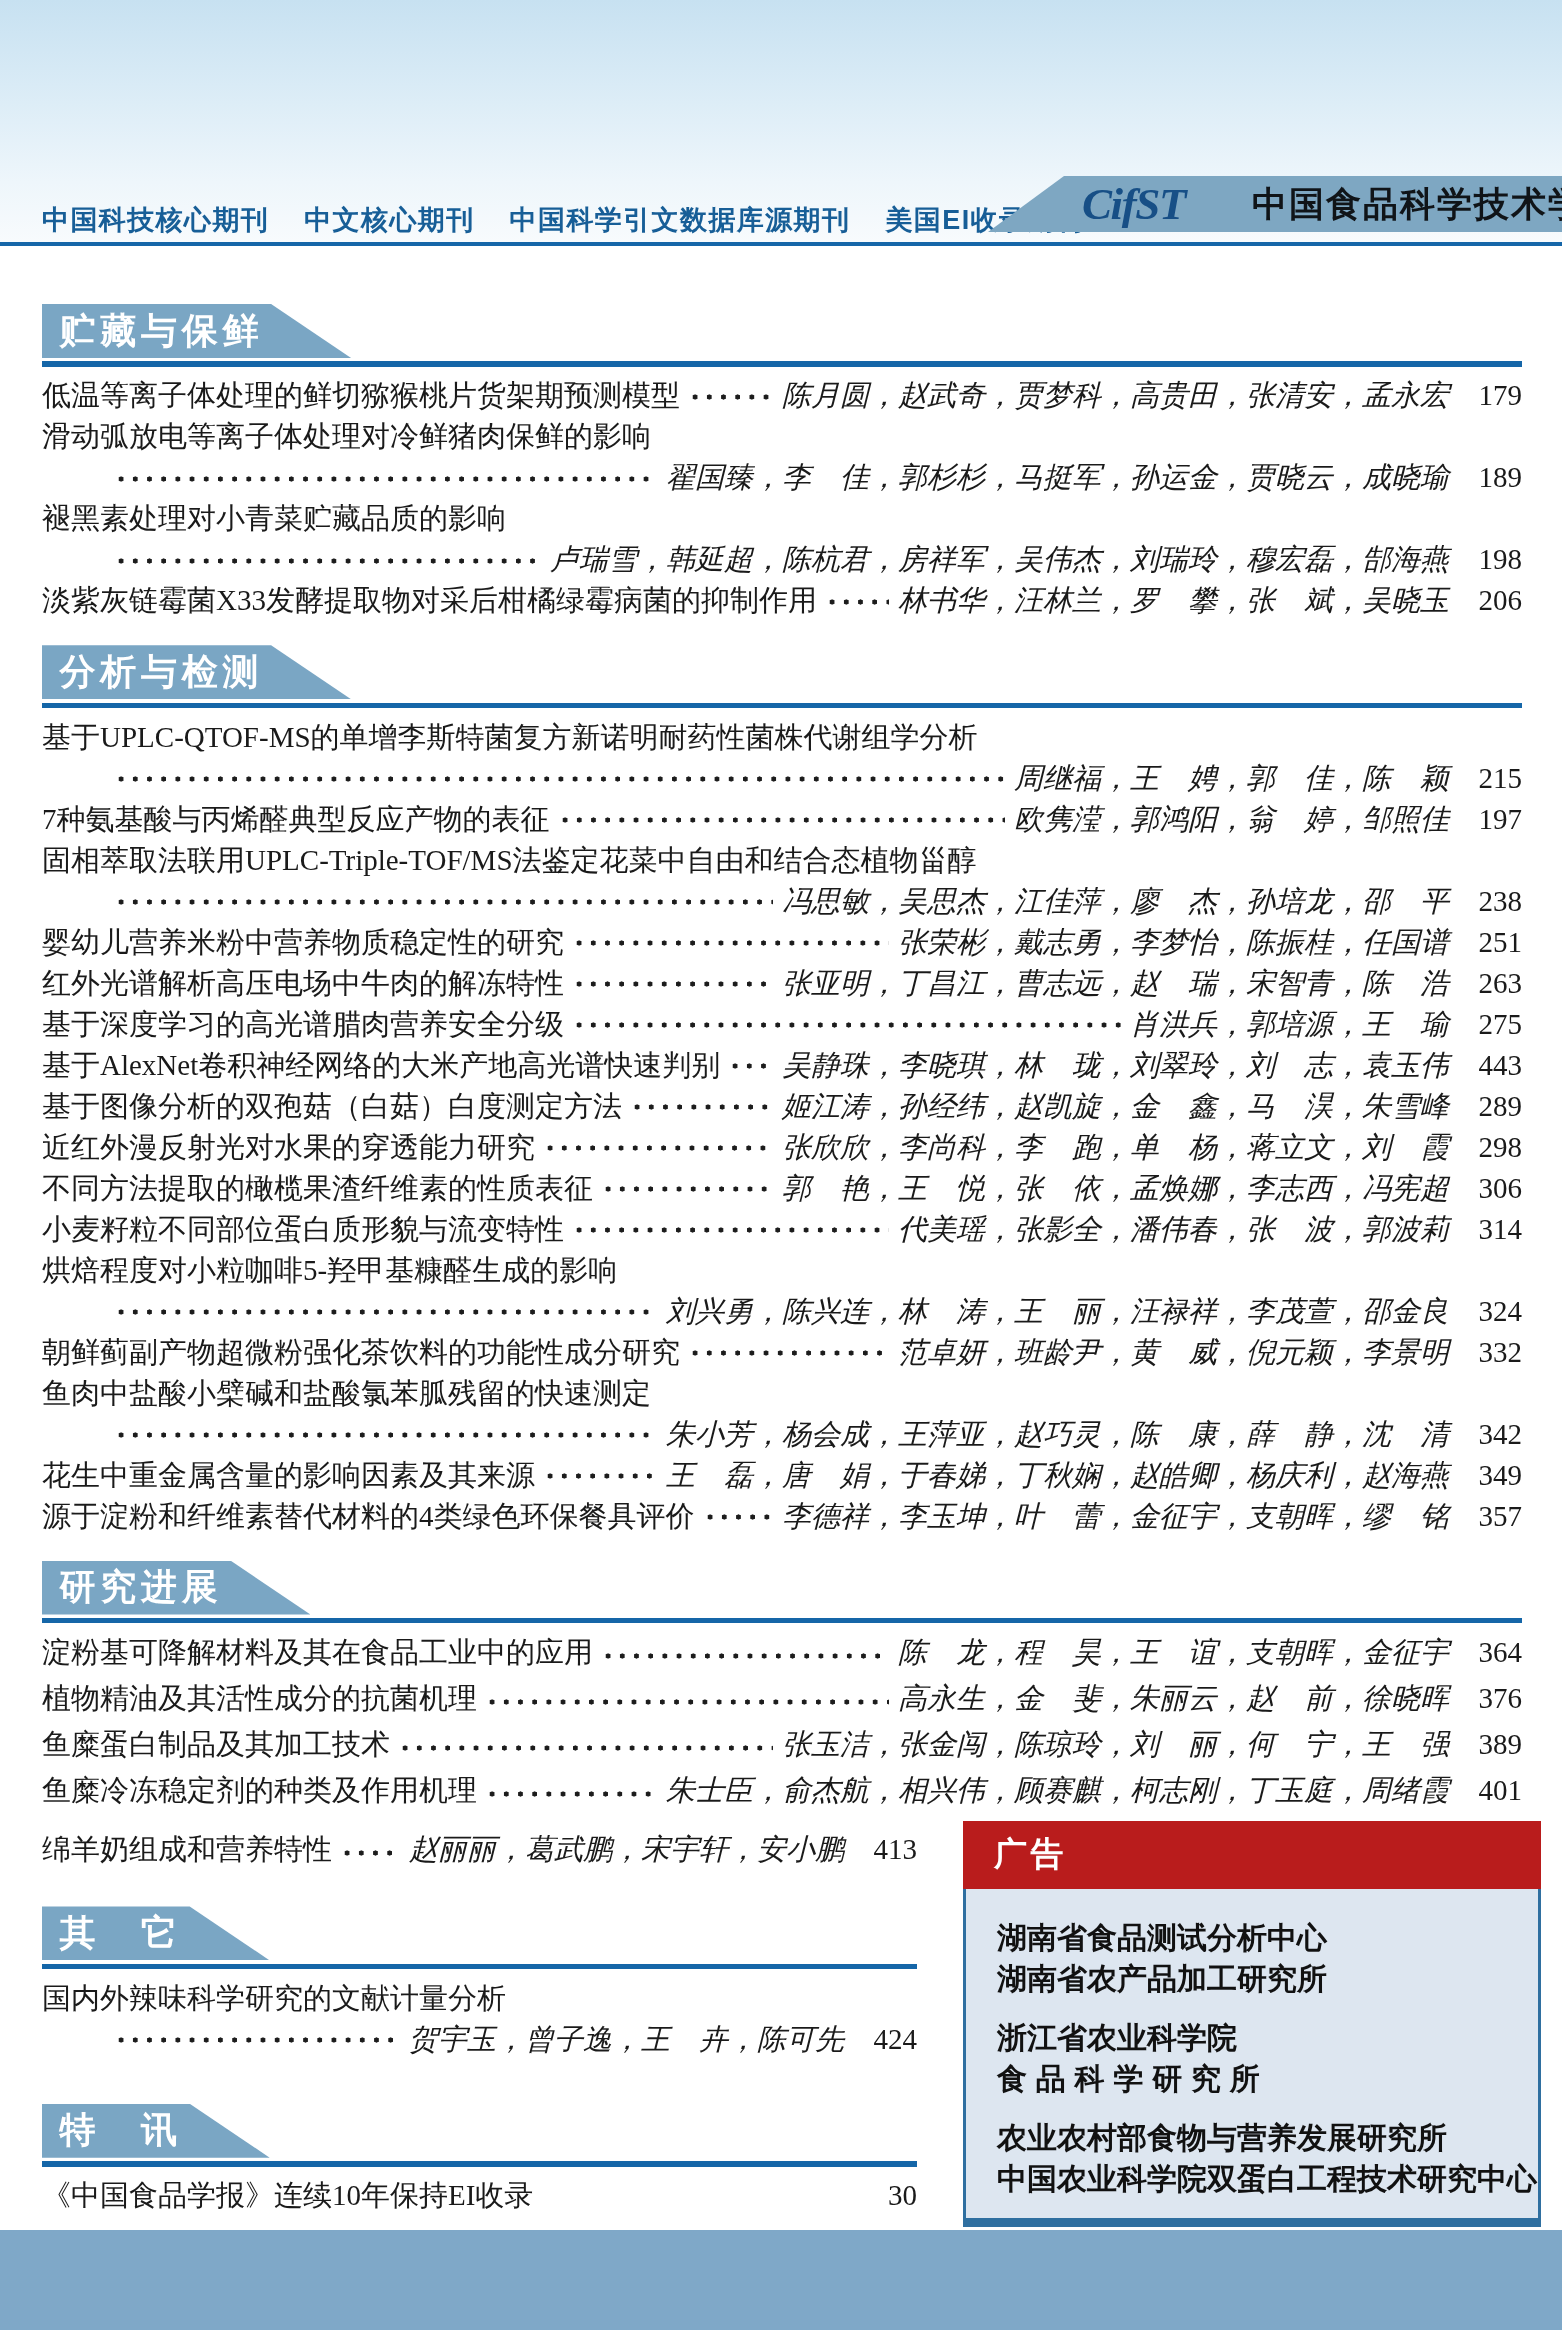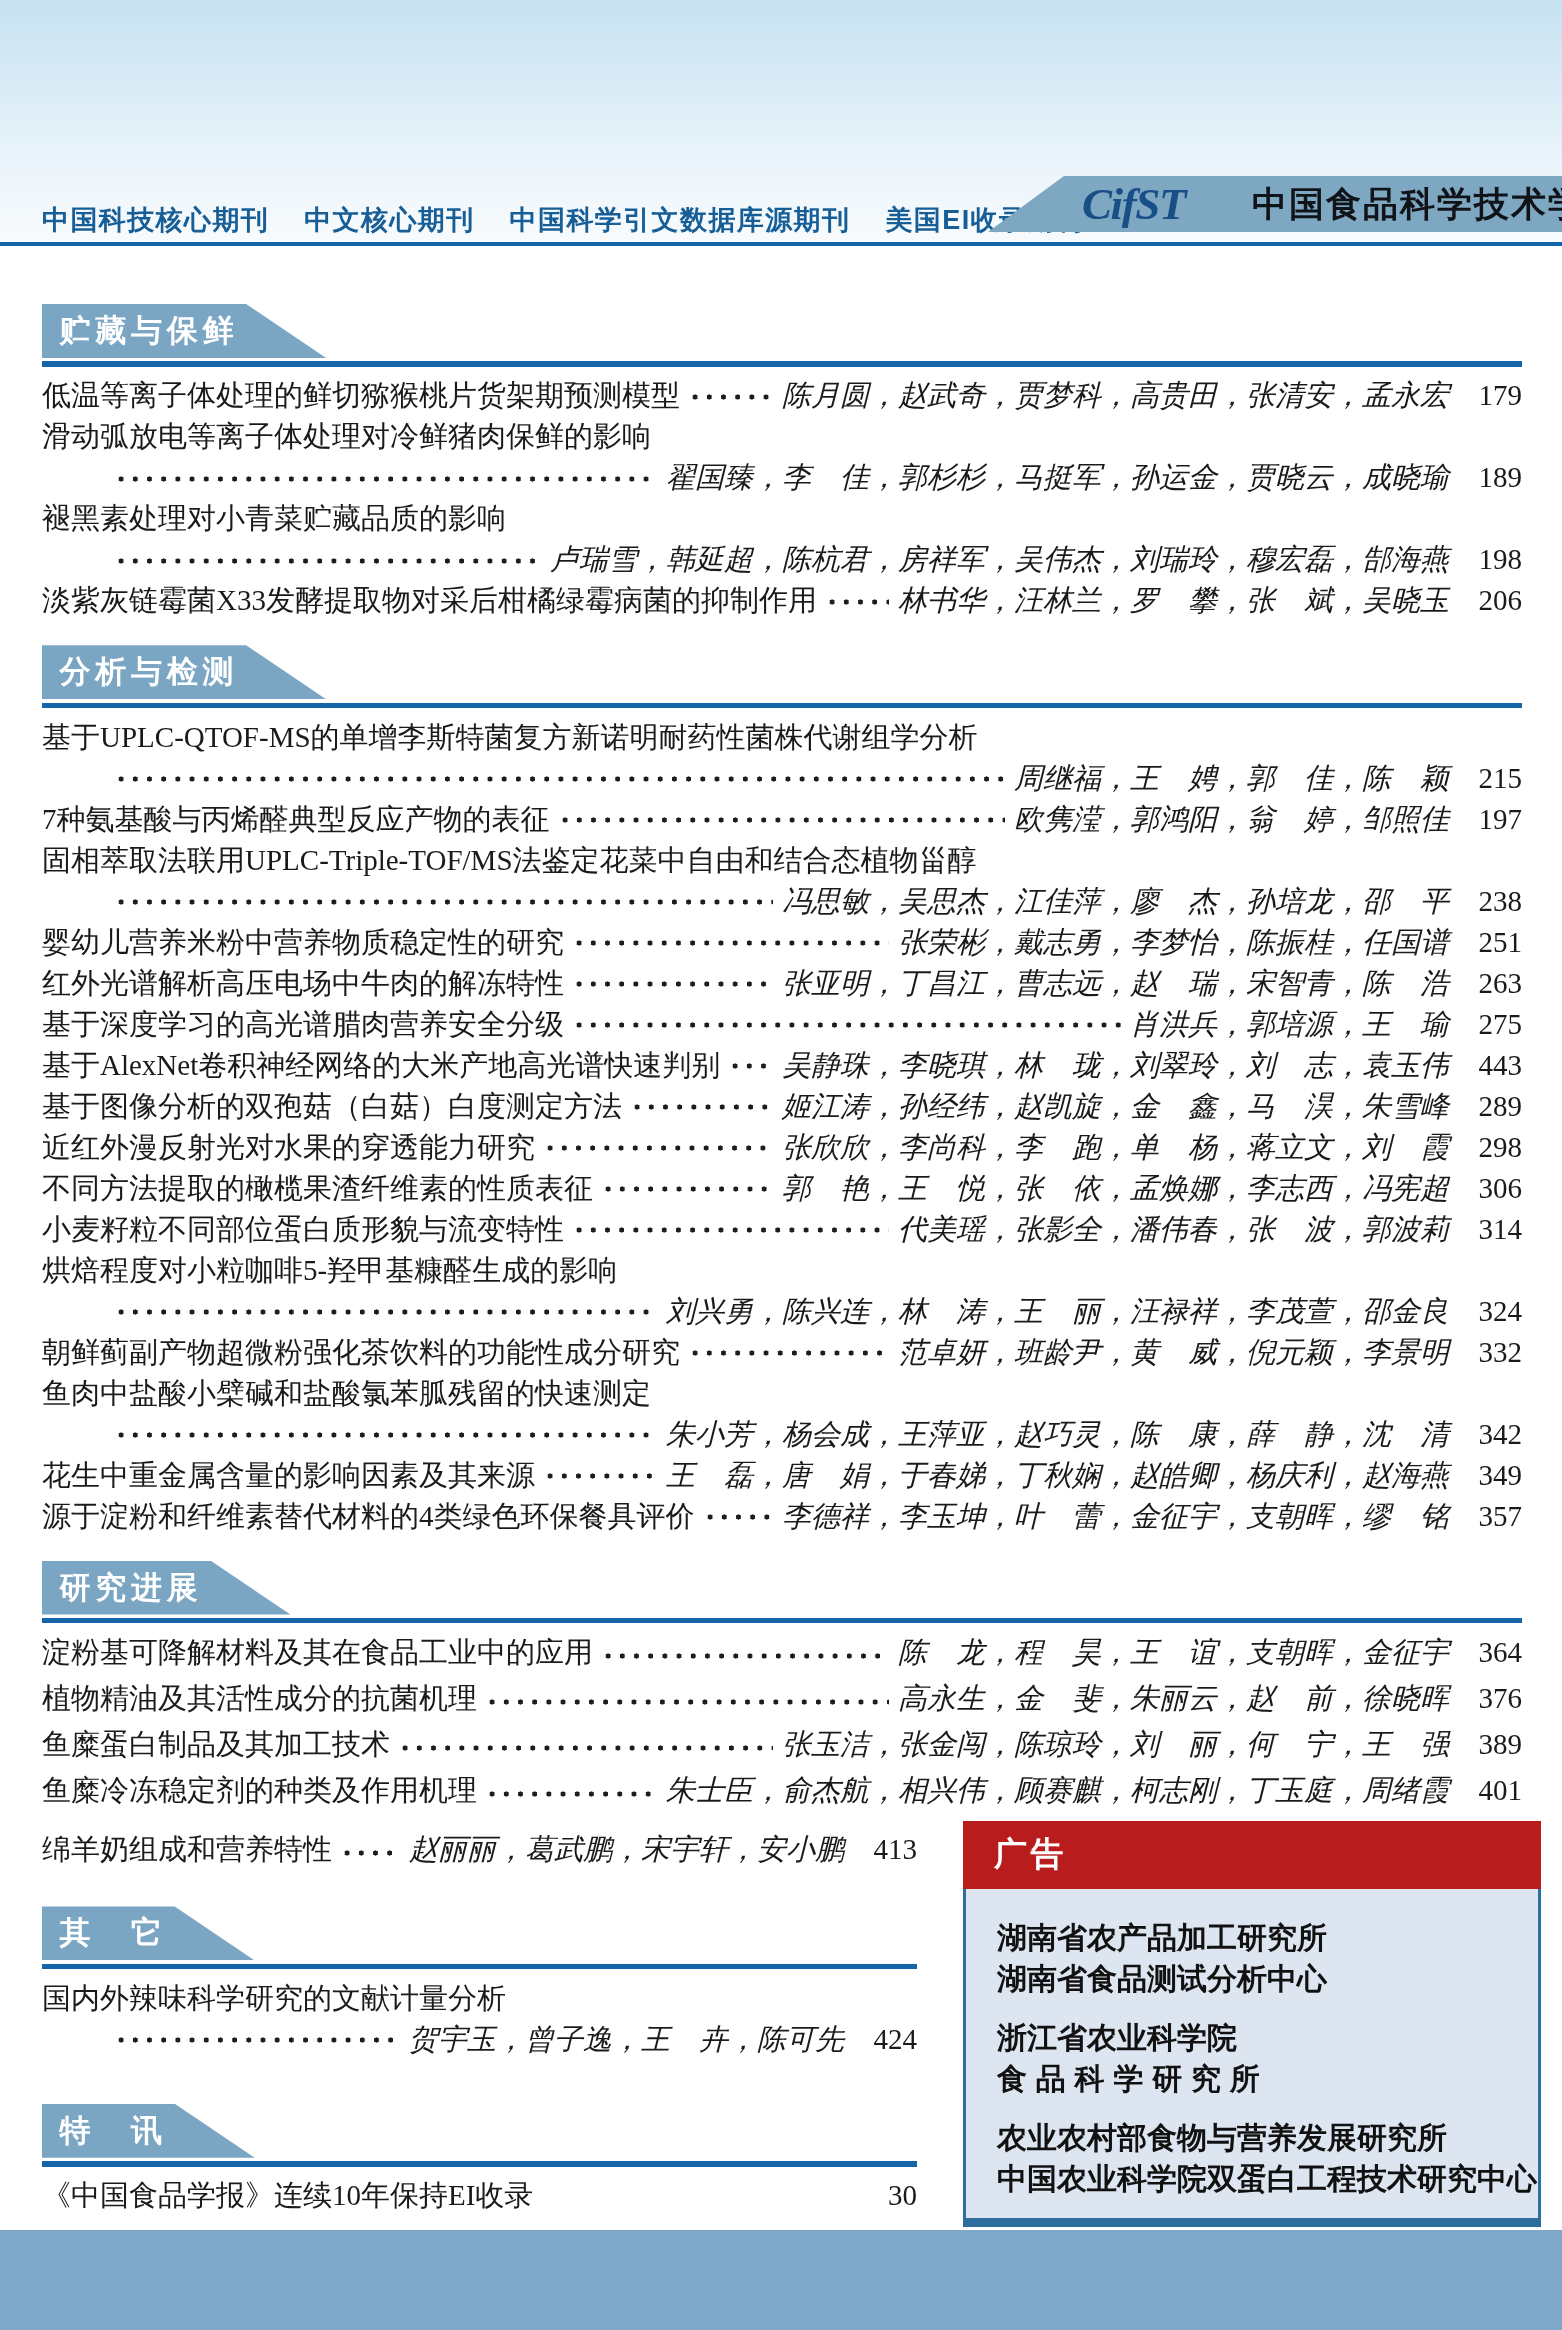--- a/index.html
+++ b/index.html
@@ -40,21 +40,21 @@
   }
 
   
   .content { position:absolute; left:42px; top:304px; width:1480px; }
 
   .banner {
     display:inline-flex; align-items:center;
     height:54px; padding:0 88px 0 17.6px;
     background:#7aa6c4; color:#ffffff;
     font-family:Liberation Sans, sans-serif; font-weight:bold;
-    font-size:31px; letter-spacing:4.7px; white-space:nowrap;
+    font-size:36px; letter-spacing:4.7px; white-space:nowrap;
     clip-path:polygon(0 0, calc(100% - 80px) 0, 100% 100%, 0 100%);
   }
   .rule { height:5.4px; background:#1566a8; margin-top:3.4px; }
   section { display:block; margin-top:23px; }
   section:first-child { margin-top:0; }
 
   .entries { margin-top:9.5px; }
   .row {
     display:flex; align-items:baseline; height:41px;
     font-size:29px; white-space:nowrap;
@@ -357,22 +357,22 @@
             <span class="pageno foreign-page">439</span>
           </div>
           <div class="rule"></div>
         </section>
       </div>
 
       <div class="bottom-right">
         <div class="ad">
           <div class="ad-header">广告</div>
           <div class="ad-body">
+              <div class="ad-line">湖南省食品测试分析中心</div>
               <div class="ad-line">湖南省农产品加工研究所</div>
-              <div class="ad-line">湖南省食品测试分析中心</div>
               <div class="ad-gap"></div>
               <div class="ad-line">浙江省农业科学院</div>
               <div class="ad-line ad-spread">食品科学研究所</div>
               <div class="ad-gap"></div>
               <div class="ad-line">农业农村部食物与营养发展研究所</div>
               <div class="ad-line">中国农业科学院双蛋白工程技术研究中心</div>
             </div>
         </div>
       </div>
 

